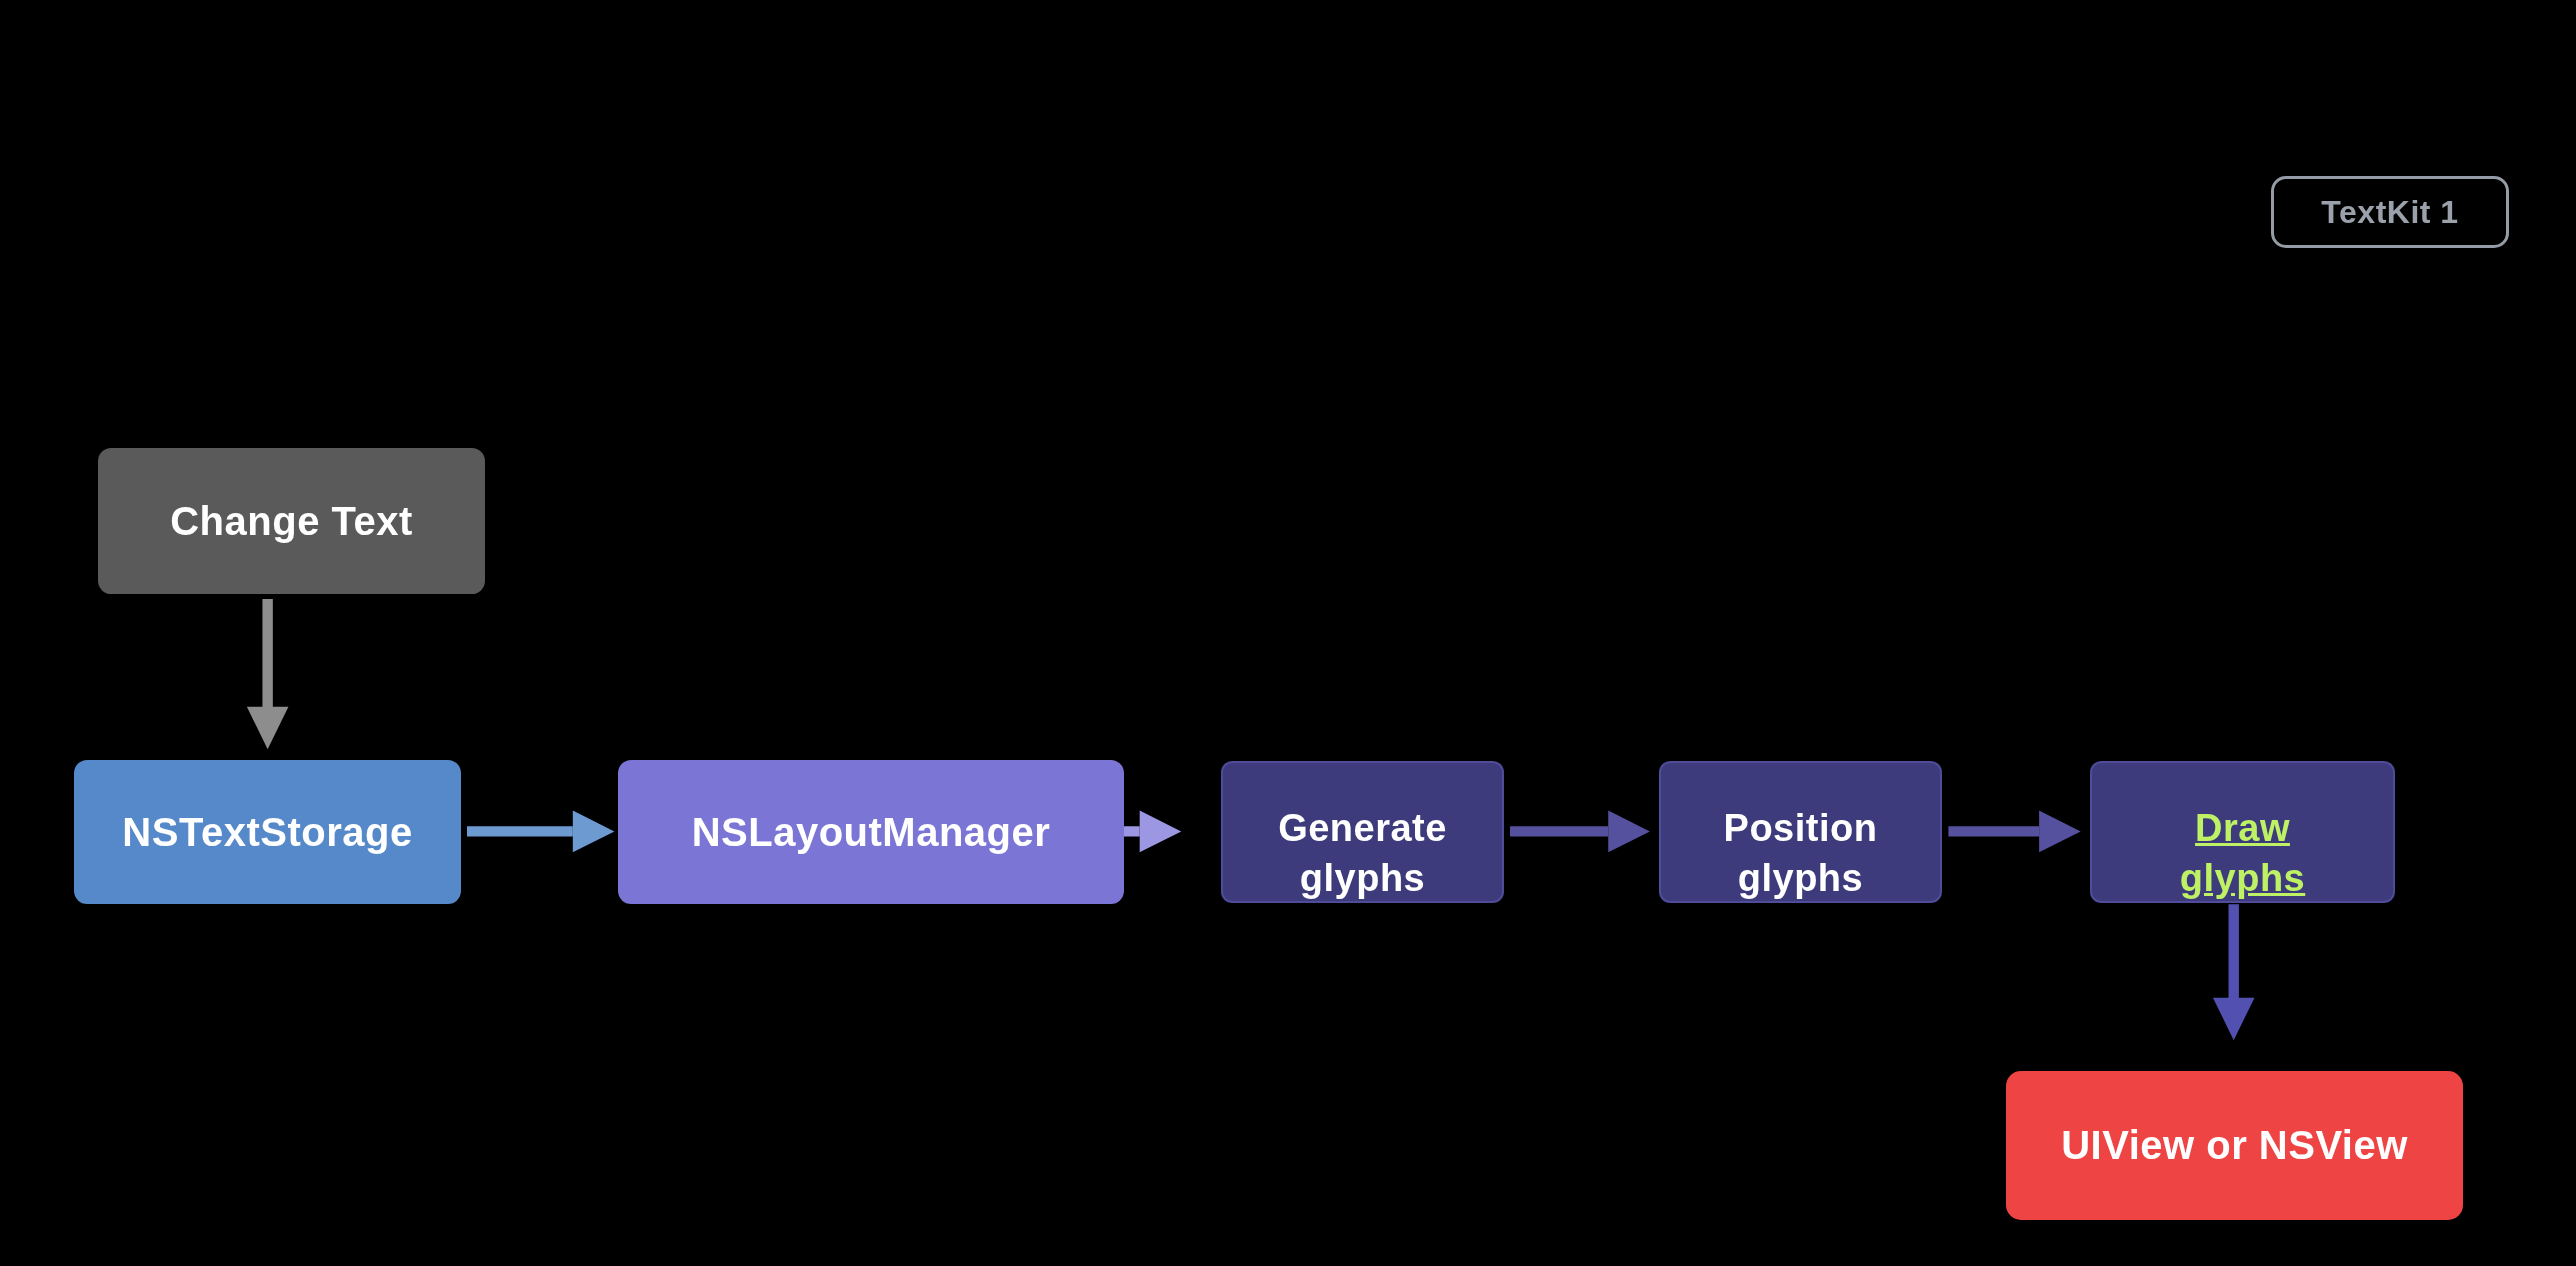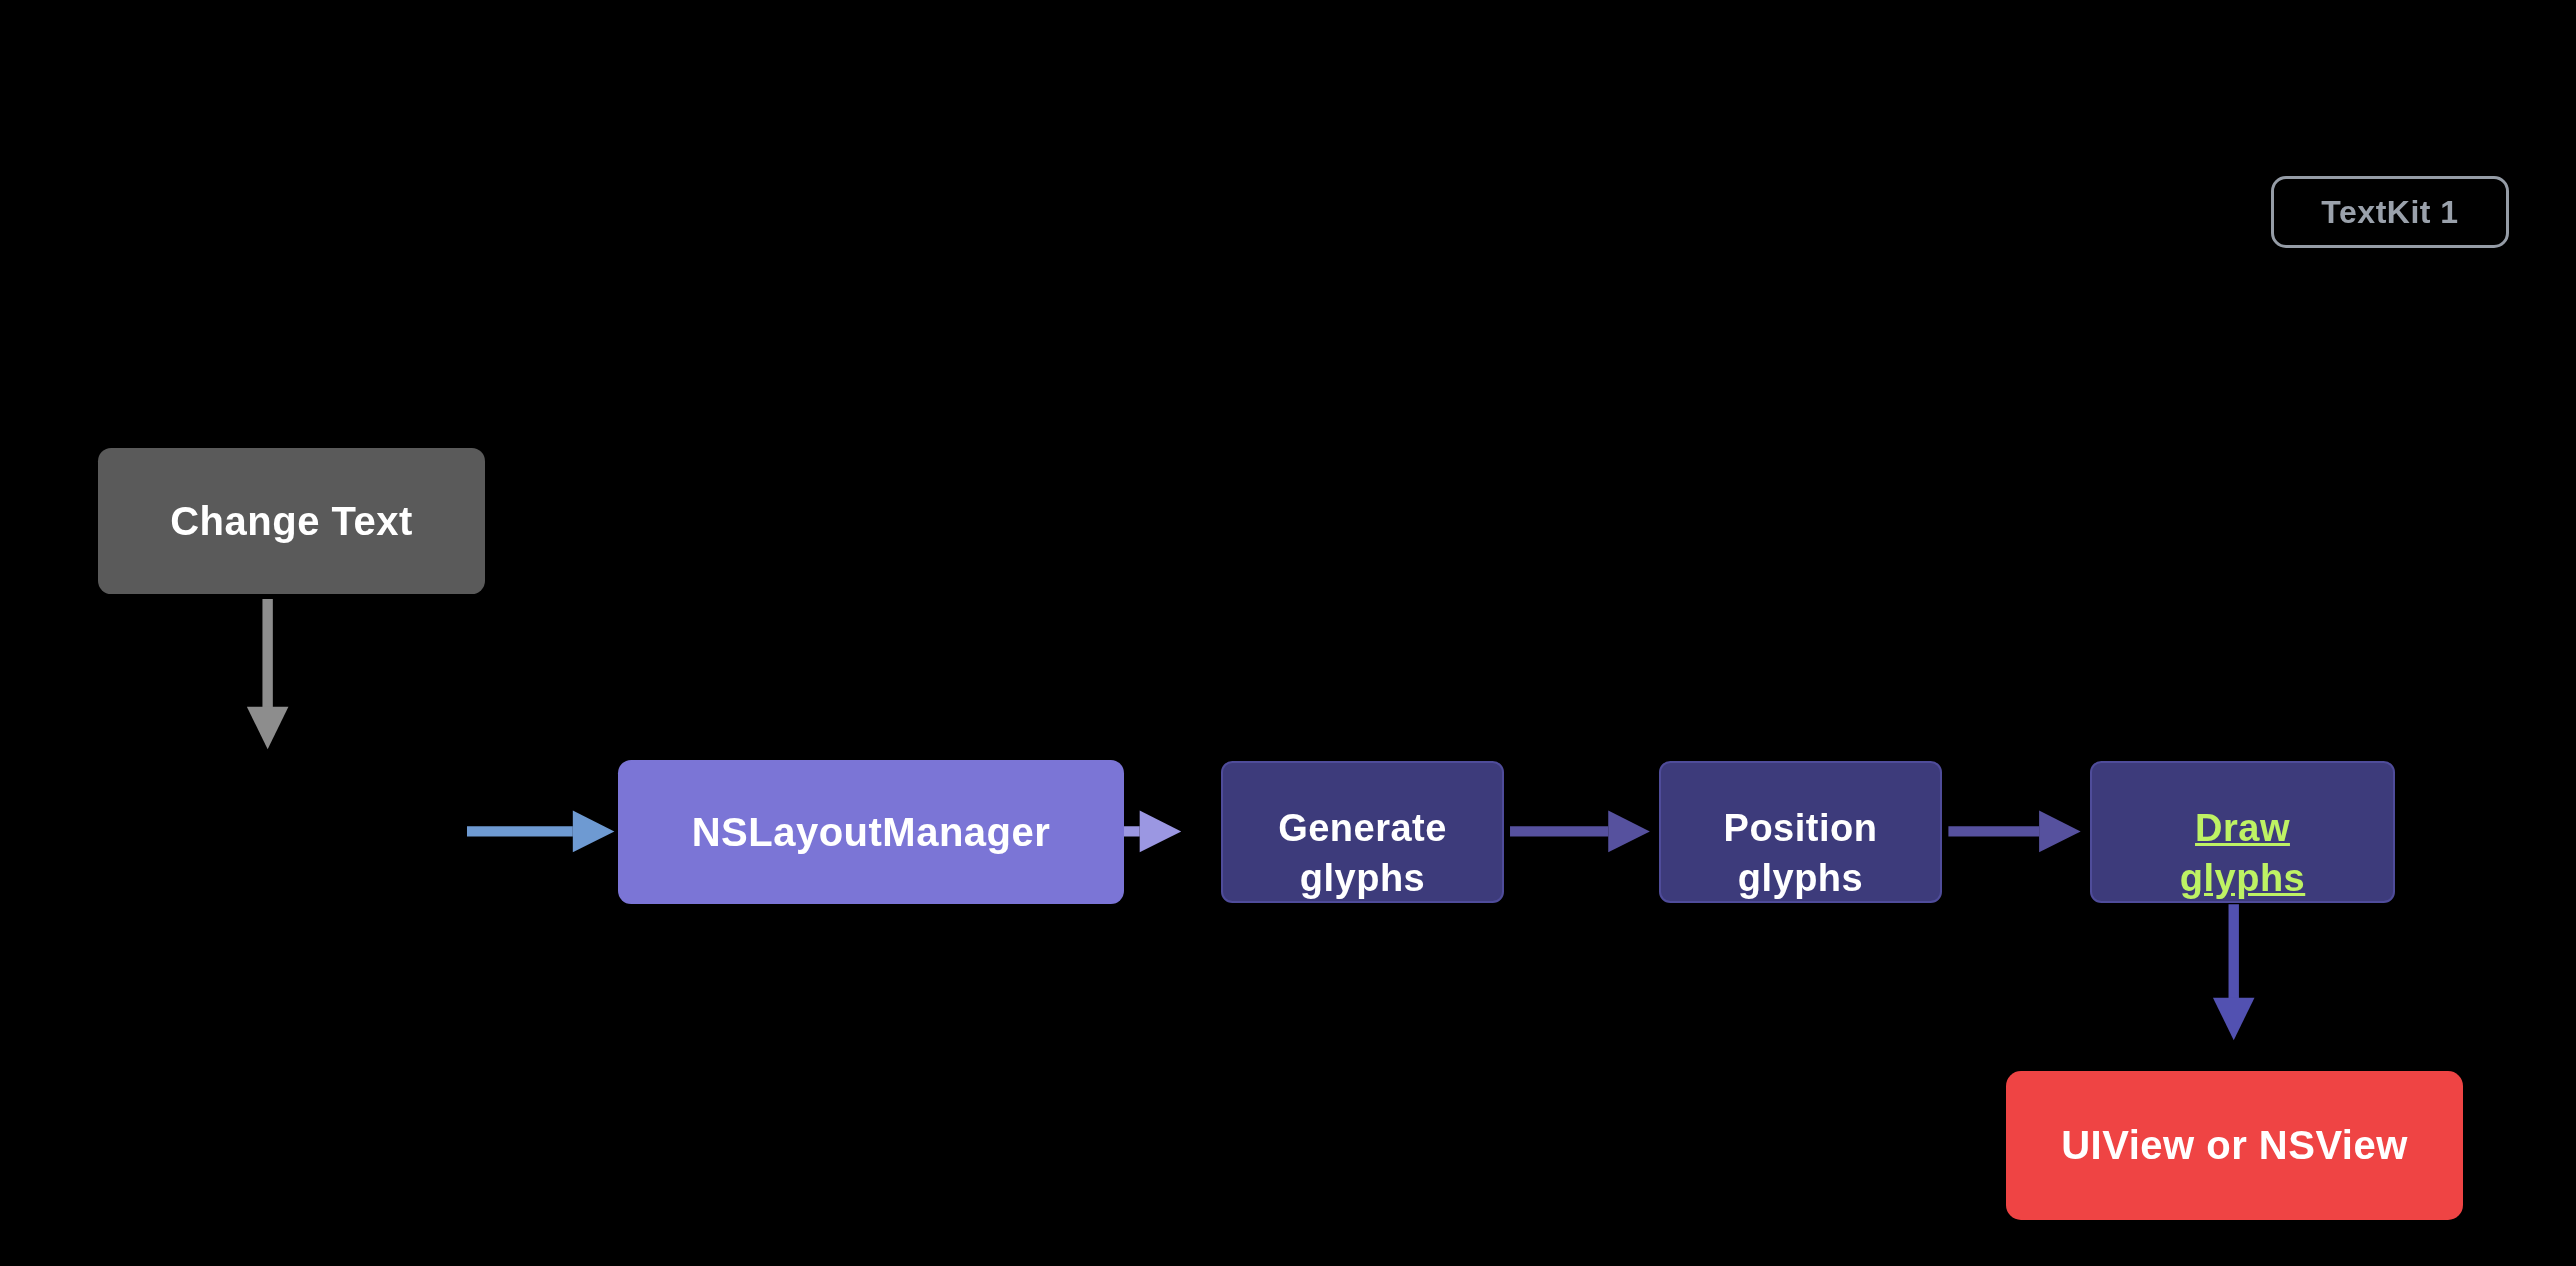--- a/index.html
+++ b/index.html
@@ -68,20 +68,23 @@
   </svg>
 
   <div class="badge" style="color: rgb(154, 161, 171); border-color: rgb(149, 156, 166);">
     <span>TextKit 1</span>
   </div>
 
   <div class="node" style="left: 74px; top: 448px; width: 387px; height: 146px; background-color: rgb(90, 90, 90); color: rgb(255, 255, 255); margin-left: 24px;">
     <span class="label">Change Text</span>
   </div>
 
+  <div class="node" style="left: 74px; top: 760px; width: 387px; height: 144px; background-color: rgb(86, 137, 201); color: rgb(255, 255, 255);">
+    <span class="label">NSTextStorage</span>
+  </div>
 
   <div class="node" style="left: 618px; top: 760px; width: 506px; height: 144px; background-color: rgb(123, 117, 214); color: rgb(255, 255, 255);">
     <span class="label">NSLayoutManager</span>
   </div>
 
   <div class="node stacked" style="left: 1221px; top: 761px; width: 283px; height: 142px; background-color: rgb(61, 59, 123); border-color: rgb(79, 76, 154); color: rgb(255, 255, 255);">
     <span class="label">Generate glyphs</span>
   </div>
 
   <div class="node stacked" style="left: 1659px; top: 761px; width: 283px; height: 142px; background-color: rgb(61, 59, 123); border-color: rgb(79, 76, 154); color: rgb(255, 255, 255);">

